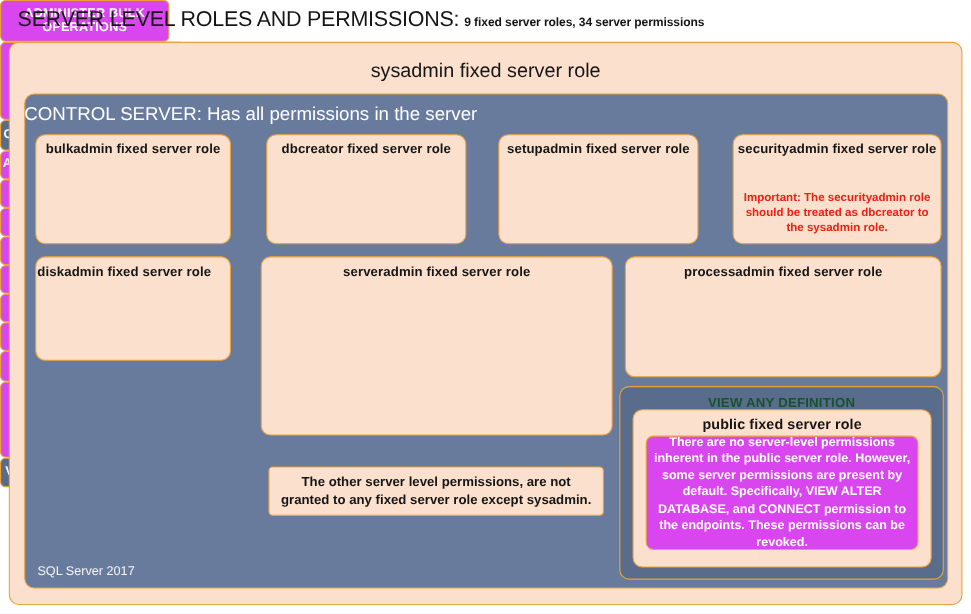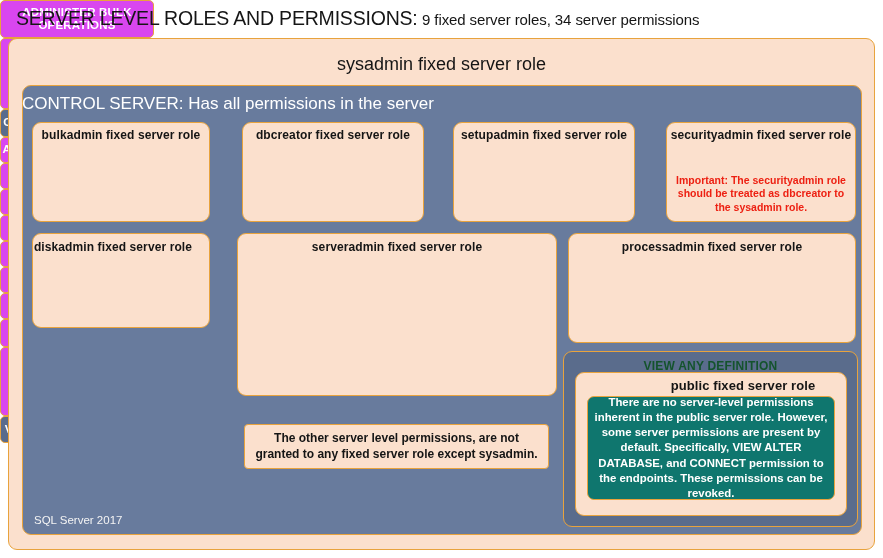--- a/index.html
+++ b/index.html
@@ -24,22 +24,22 @@
     height: 26px;
     white-space: nowrap;
     color: #151515;
   }
   #page-title .t-main {
     font-size: 19.5px;
     font-weight: 400;
     letter-spacing: -0.2px;
   }
   #page-title .t-sub {
-    font-size: 15px;
-    font-weight: 400;
+    font-size: 11px;
+    font-weight: 700;
     letter-spacing: -0.1px;
   }
 
   
   .box {
     position: absolute;
     box-sizing: border-box;
     border-radius: 9px;
   }
   .peach {
@@ -123,21 +123,21 @@
   }
   .footer-label {
     position: absolute;
     color: #F4F4F4;
     font-size: 11.5px;
     font-weight: 400;
   }
   .pub-body {
     position: absolute;
     box-sizing: border-box;
-    background: #0f766e;
+    background: #d946ef;
     border: 1.6px solid #E8A33D;
     border-radius: 7px;
     color: #FFFFFF;
     font-size: 11.4px;
     font-weight: bold;
     line-height: 1.33;
     text-align: center;
     display: flex;
     align-items: center;
     justify-content: center;
@@ -206,19 +206,19 @@
 <div class="perm" style="left:124px; top:272px; width:150px; height:26px;">ALTER RESOURCES</div>
 
 <div class="perm" style="left:485px; top:268px; width:156px; height:62px; display:block; padding-top:5px;">
   <div style="text-align:center; font-size:11.5px; font-weight:bold;">ALTER SERVER STATE</div>
 </div>
 <div class="perm perm-dark" style="left:499px; top:302px; width:130px; height:25px;">VIEW SERVER STATE</div>
 
 <div class="box slate-dark" style="left:563px; top:351px; width:295px; height:176px;"></div>
 <div class="vad-title" style="left:563px; top:359px; width:295px;">VIEW ANY DEFINITION</div>
 <div class="box peach" style="left:575px; top:372px; width:272px; height:144px;"></div>
-<div class="panel-title" style="left:575px; top:378px; width:272px; font-size:13px;padding-left:32px;">public  fixed server role</div>
+<div class="panel-title" style="left:575px; top:378px; width:272px; font-size:13px;">public  fixed server role</div>
 <div class="pub-body" style="left:587px; top:396px; width:248px; height:104px;">There are no server-level permissions inherent in the public server role. However, some server permissions are present by default. Specifically, VIEW ALTER DATABASE, and CONNECT permission to the endpoints. These permissions can be revoked.</div>
 
 <div class="box peach" style="left:244px; top:424px; width:305px; height:45px; border-radius:4px;"></div>
 <div class="note-dark" style="left:244px; top:424px; width:305px; height:45px;">The other server level permissions,  are not granted to any fixed server role except sysadmin.</div>
 
 <div class="footer-label" style="left:34px; top:514px;">SQL Server 2017</div>
 
 </body></html>

